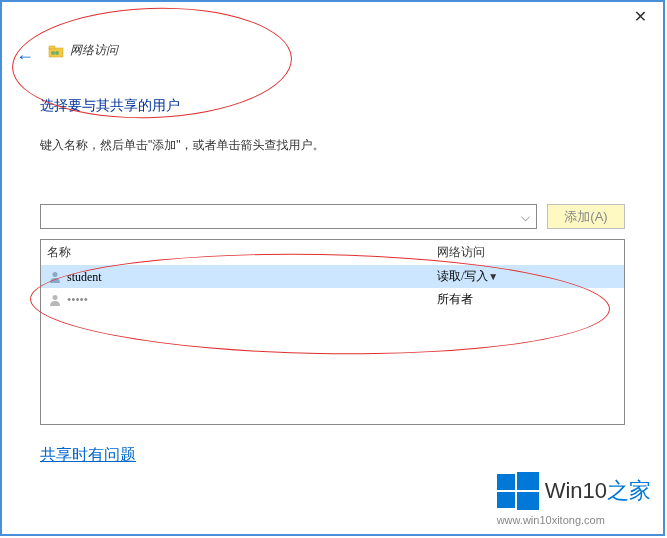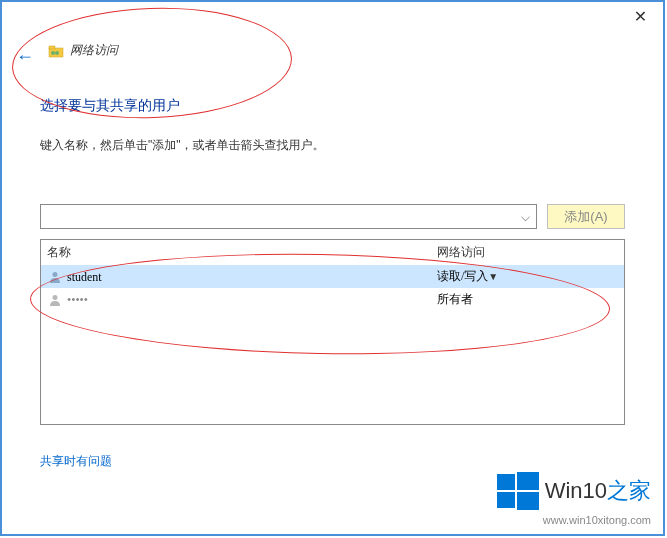--- a/index.html
+++ b/index.html
@@ -132,43 +132,44 @@
     justify-content: center;
   }
   .row-icon svg { width: 14px; height: 14px; }
   .row-name { flex: 0 0 370px; }
   .row-perm { flex: 1; display: flex; align-items: center; }
   .perm-dropdown-arrow {
     font-size: 10px;
     color: #333;
   }
   .help-link {
-    margin-top: 28px;
+    margin-top: 20px;
     color: #0066cc;
+    text-decoration: underline;
     cursor: pointer;
-    font-size: 12px;
+    font-size: 16px;
     display: inline-block;
   }
   
   .ellipse {
     position: absolute;
     border: 1px solid #e03030;
     border-radius: 50%;
     pointer-events: none;
   }
   .ellipse1 { left: 10px; top: 6px; width: 280px; height: 110px; transform: rotate(-2deg); }
   .ellipse2 { left: 28px; top: 252px; width: 580px; height: 100px; transform: rotate(1deg); }
   
   .watermark {
     position: absolute;
     right: 12px;
     bottom: 8px;
     display: flex;
     flex-direction: column;
-    align-items: flex-end;
+    align-items: flex-start;
   }
   .wm-row { display: flex; align-items: center; gap: 6px; }
   .win-logo {
     width: 42px;
     height: 42px;
   }
   .wm-text {
     font-size: 22px;
     font-weight: 400;
     color: #333;

